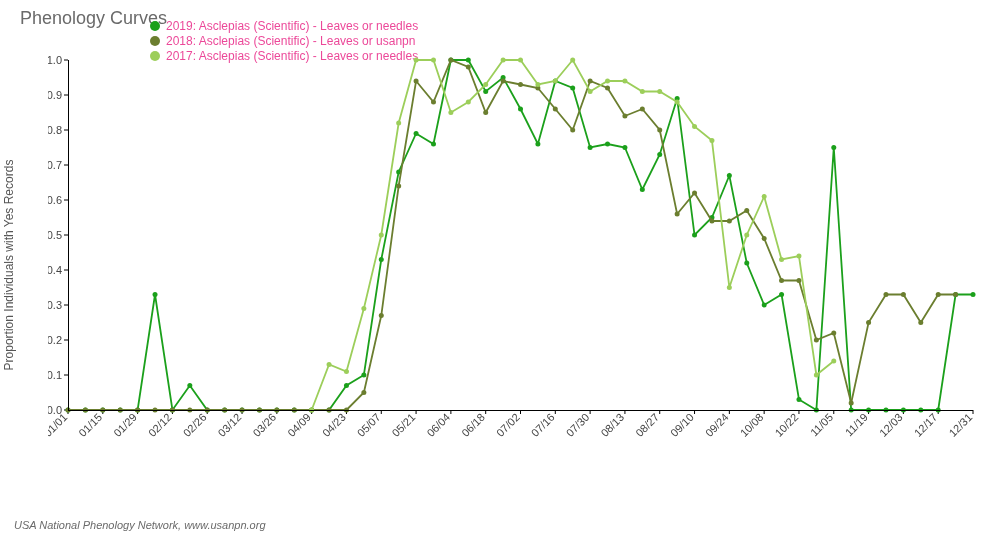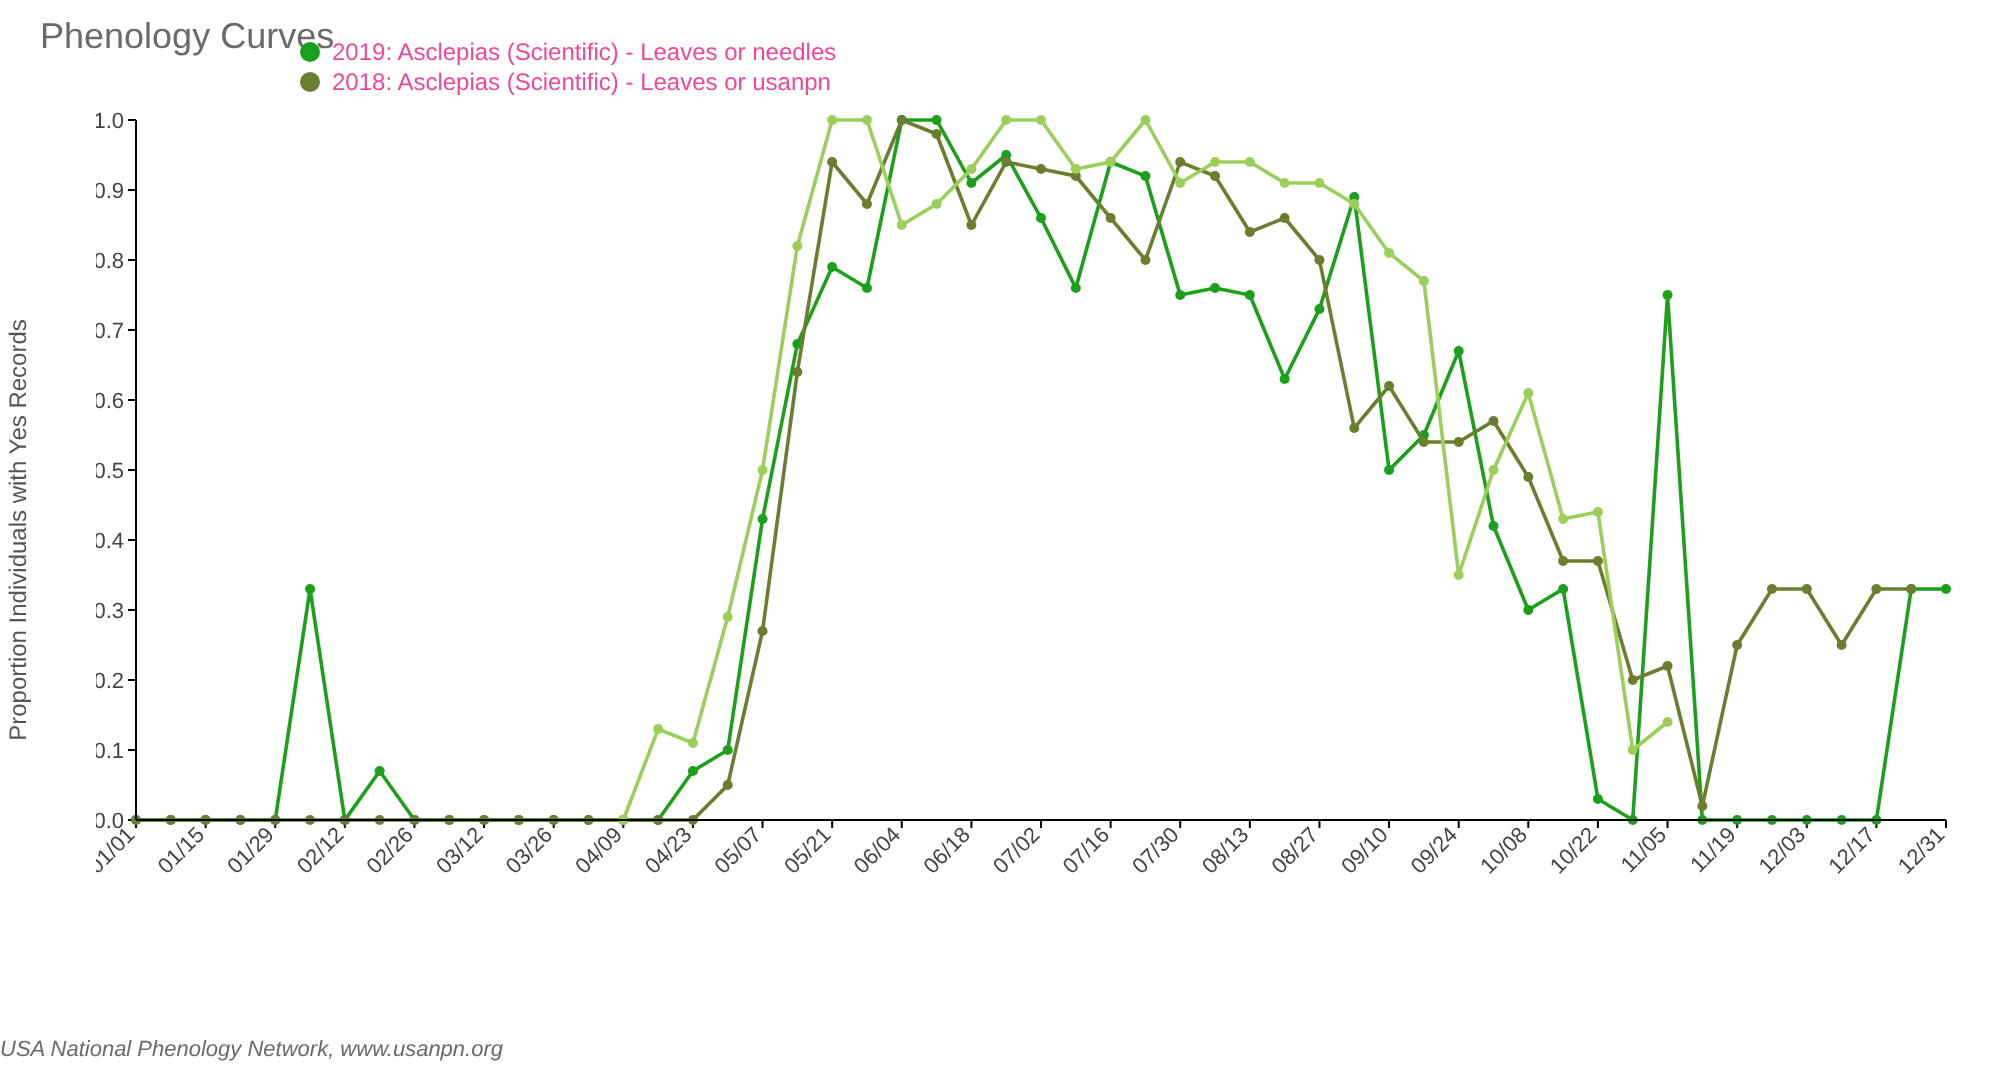--- a/index.html
+++ b/index.html
@@ -52,21 +52,21 @@
     transform-origin: left top;
     font-size: 12px;
     color: #555;
     white-space: nowrap;
   }
   .y-label-inner {
     transform: translateX(-50%);
   }
   .footer {
     position: absolute;
-    left: 0;
+    left: 14px;
     bottom: 6px;
     font-size: 11px;
     font-style: italic;
     color: #6a6a6a;
     margin-top: 32px;
   }
   .plot {
     position: absolute;
     left: 48px;
     top: 55px;
@@ -98,20 +98,24 @@
   <div class="title">Phenology Curves</div>
 
   <div class="legend">
     <div class="legend-row">
       <span class="legend-dot" style="background:#1ba01b"></span>
       <span>2019: Asclepias (Scientific) - Leaves or needles</span>
     </div>
     <div class="legend-row">
       <span class="legend-dot" style="background:#6b7e2f"></span>
       <span>2018: Asclepias (Scientific) - Leaves or usanpn</span>
+    </div>
+    <div class="legend-row">
+      <span class="legend-dot" style="background:#9cce5a"></span>
+      <span>2017: Asclepias (Scientific) - Leaves or needles</span>
     </div>
   </div>
 
   <div class="y-label">
     <div class="y-label-inner">Proportion Individuals with Yes Records</div>
   </div>
 
   <svg class="plot">
     <g id="y-axis">
         <g class="y-tick">

